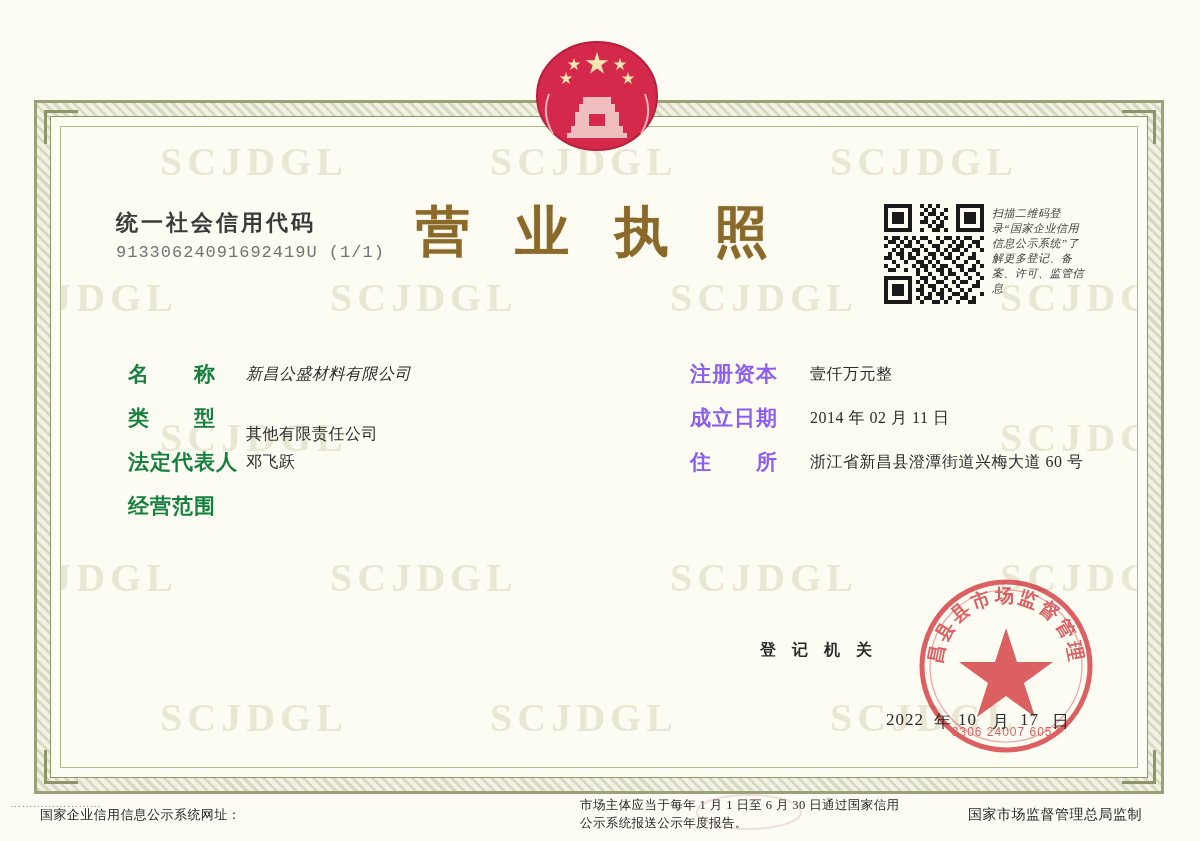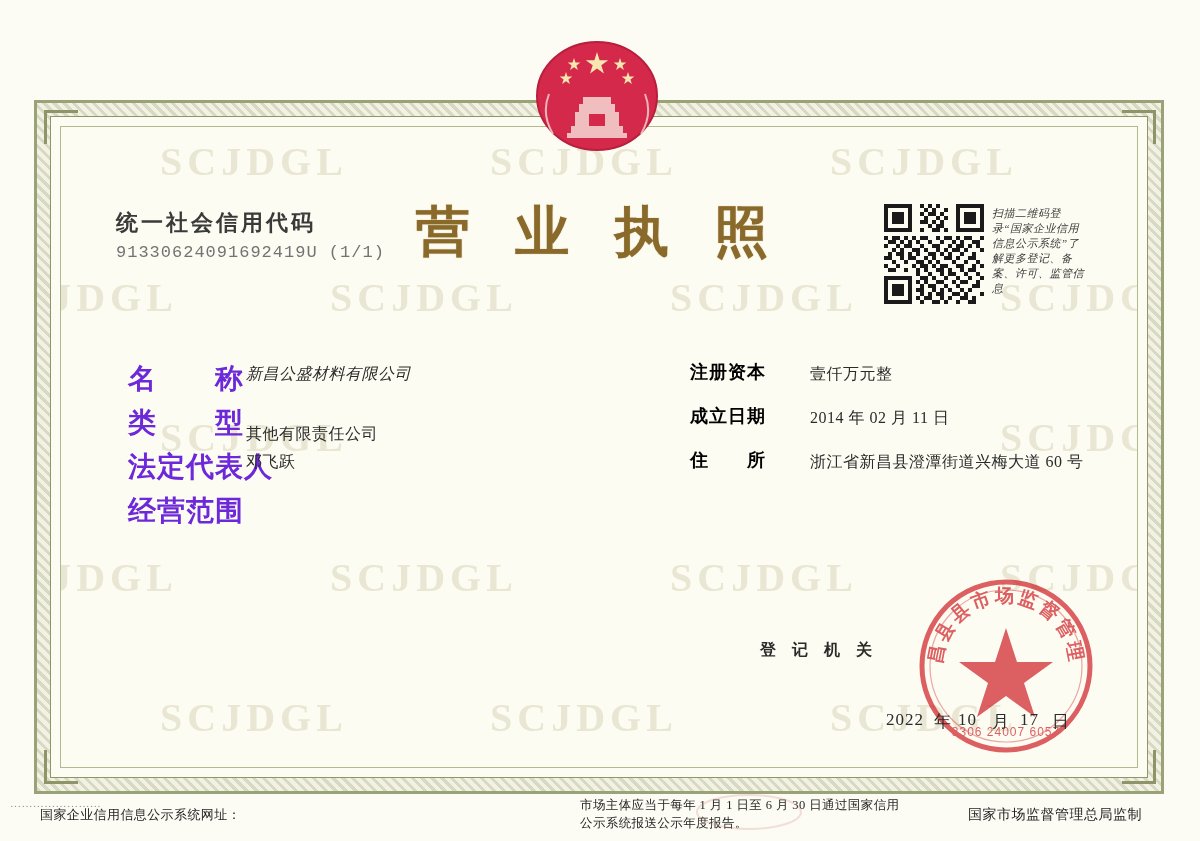--- a/index.html
+++ b/index.html
@@ -170,23 +170,23 @@
     font-size: 11px;
     line-height: 15px;
     color: #3a3a3a;
     letter-spacing: 0.5px;
     font-style: italic;
   }
 
   
   .field-label {
     position: absolute;
-    font-size: 28px;
-    font-weight: bold;
-    color: #6d28d9;
+    font-size: 21px;
+    font-weight: bold;
+    color: #15803d;
     letter-spacing: 1px;
   }
   .field-value {
     position: absolute;
     font-size: 16px;
     color: #2b2b2b;
     letter-spacing: 0.5px;
   }
 
   .scope-text {
@@ -197,23 +197,23 @@
     font-size: 14.5px;
     line-height: 25px;
     color: #2b2b2b;
     text-align: justify;
     letter-spacing: 0.3px;
   }
 
   
   .r-label {
     position: absolute;
-    font-size: 18px;
-    font-weight: bold;
-    color: #000000;
+    font-size: 21px;
+    font-weight: bold;
+    color: #8b5cf6;
     letter-spacing: 1px;
   }
   .r-value {
     position: absolute;
     font-size: 16px;
     color: #2b2b2b;
     letter-spacing: 0.5px;
   }
 
   

